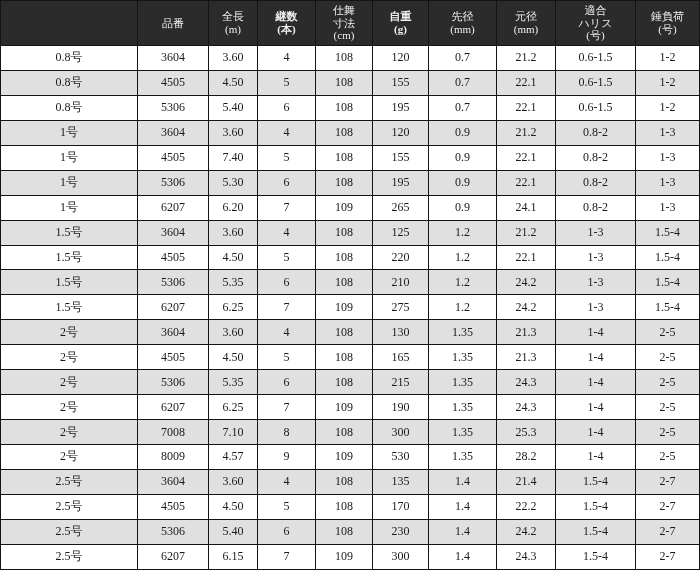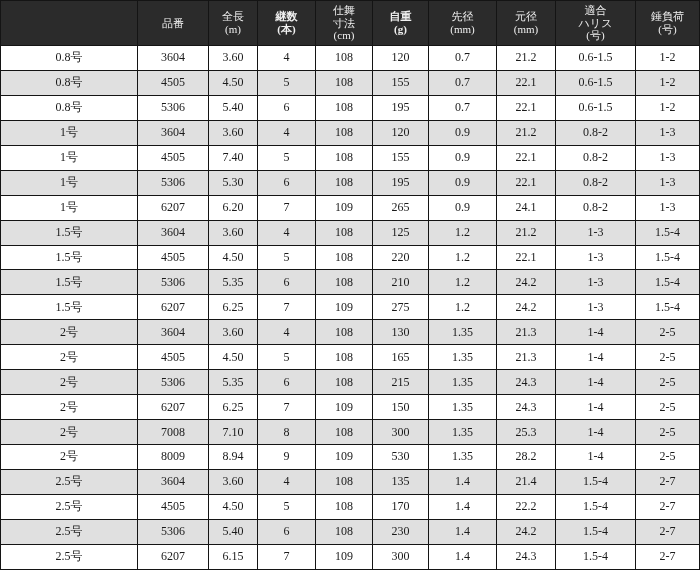--- a/index.html
+++ b/index.html
@@ -278,42 +278,42 @@
           <td>24.3</td>
           <td>1-4</td>
           <td>2-5</td>
         </tr>
         <tr>
           <td>2号</td>
           <td>6207</td>
           <td>6.25</td>
           <td>7</td>
           <td>109</td>
-          <td>150</td>
+          <td>190</td>
           <td>1.35</td>
           <td>24.3</td>
           <td>1-4</td>
           <td>2-5</td>
         </tr>
         <tr>
           <td>2号</td>
           <td>7008</td>
           <td>7.10</td>
           <td>8</td>
           <td>108</td>
           <td>300</td>
           <td>1.35</td>
           <td>25.3</td>
           <td>1-4</td>
           <td>2-5</td>
         </tr>
         <tr>
           <td>2号</td>
           <td>8009</td>
-          <td>8.94</td>
+          <td>4.57</td>
           <td>9</td>
           <td>109</td>
           <td>530</td>
           <td>1.35</td>
           <td>28.2</td>
           <td>1-4</td>
           <td>2-5</td>
         </tr>
         <tr>
           <td>2.5号</td>

